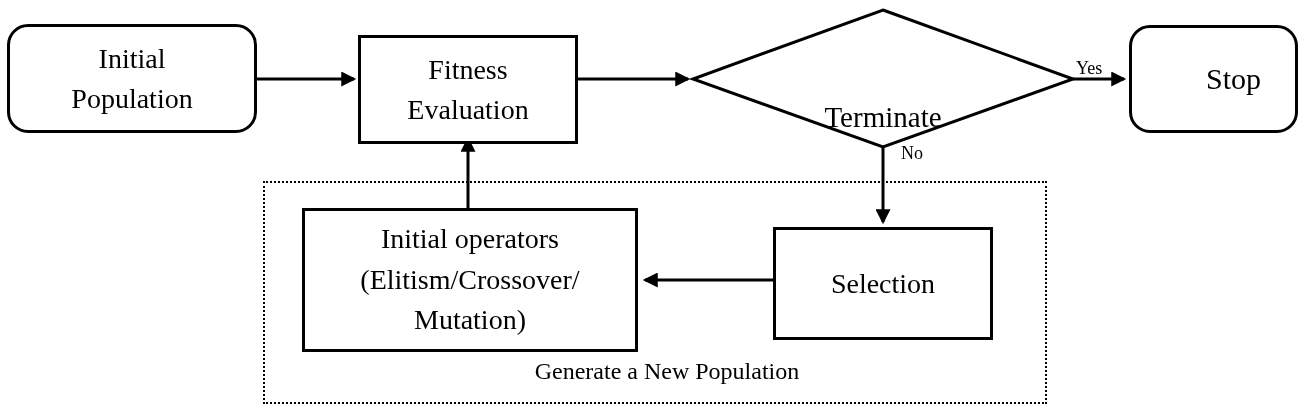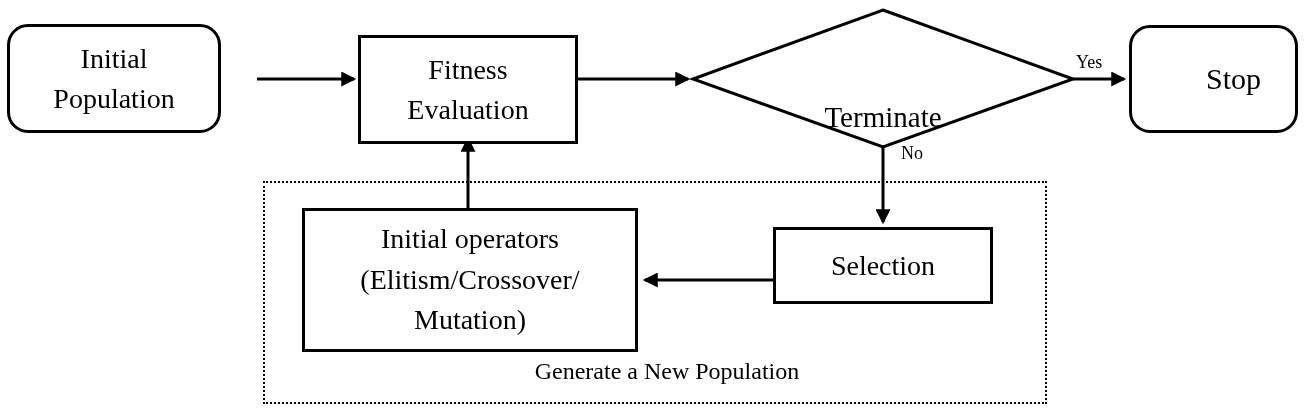--- a/index.html
+++ b/index.html
@@ -20,34 +20,34 @@
     justify-content: center;
     text-align: center;
     border: 3px solid #000000;
     background: #ffffff;
     box-sizing: border-box;
     font-size: 28px;
     line-height: 1.42;
     white-space: pre-line;
   }
   .rounded { border-radius: 21px; }
-  #node-initial   { left: 7px;    top: 24px;  width: 214px; height: 109px; }
+  #node-initial   { left: 7px;    top: 24px;  width: 250px; height: 109px; }
   #node-fitness   { left: 358px;  top: 24px;  width: 220px; height: 109px; margin-top: 11px; }
   #node-stop      { left: 1129px; top: 25px;  width: 169px; height: 108px; font-size: 30px; padding-left: 40px; }
   #node-genetic   { left: 302px;  top: 208px; width: 336px; height: 144px; line-height: 1.45; }
-  #node-selection { left: 773px;  top: 227px; width: 220px; height: 77px; }
+  #node-selection { left: 773px;  top: 227px; width: 220px; height: 113px; }
   .diamond-label {
     position: absolute;
     left: 733px; top: 60px; width: 300px;
     text-align: center;
     font-size: 29px;
     margin-top: 41px;
   }
   .edge-label { position: absolute; font-size: 18px; }
-  #label-yes { left: 1076px; top: 52px; }
+  #label-yes { left: 1076px; top: 58px; }
   #label-no  { left: 901px;  top: 143px; }
   .dotted-box {
     position: absolute;
     left: 263px; top: 181px; width: 784px; height: 223px;
     border: 2px dotted #000000;
     box-sizing: border-box;
   }
   .caption {
     position: absolute;
     left: 467px; top: 358px; width: 400px;

